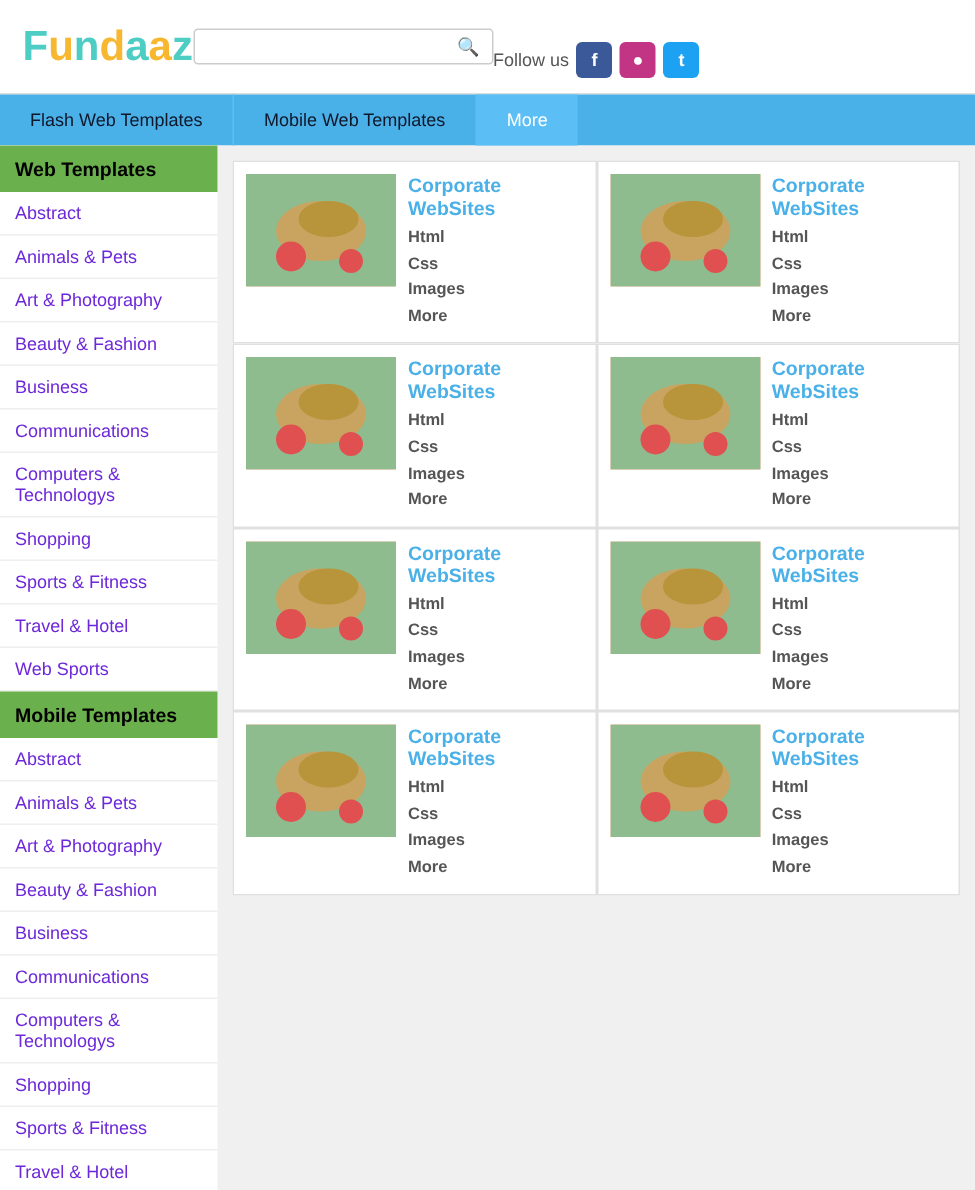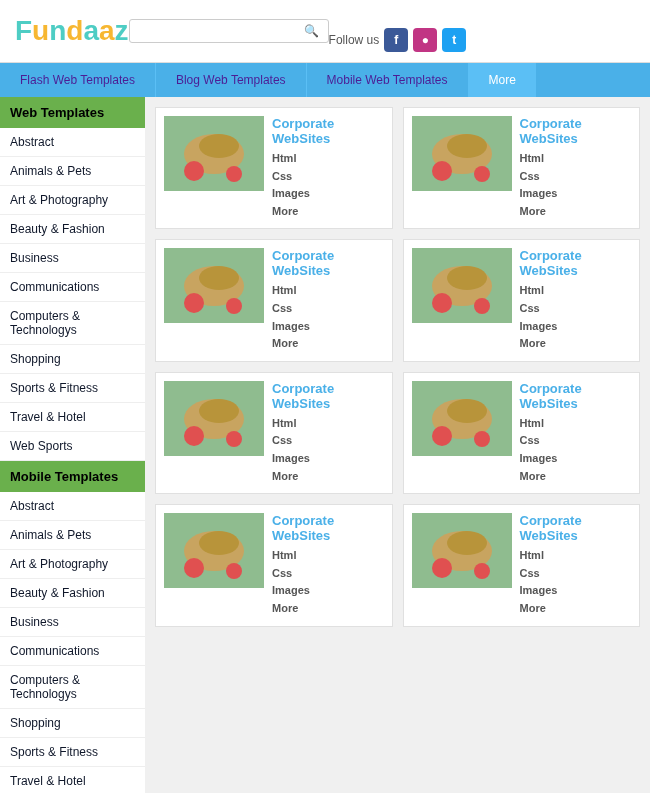--- a/index.html
+++ b/index.html
@@ -19,34 +19,34 @@
     .search-bar input { border: none; outline: none; width: 170px; font-size: 12px; }
     .search-icon-btn { cursor: pointer; color: #888; }
     .follow-section { display: flex; align-items: center; gap: 5px; font-size: 12px; color: #555; margin-top: 18px; }
     .social-icon { width: 24px; height: 24px; border-radius: 4px; display: inline-flex; align-items: center; justify-content: center; color: #fff; font-size: 12px; font-weight: bold; cursor: pointer; }
     .social-fb { background: #3b5998; }
     .social-ig { background: #c13584; }
     .social-tw { background: #1da1f2; }
 
     
     .nav-tabs { background: #4ab0e8; display: flex; }
-    .nav-tab { padding: 10px 20px; color: #4c1d95; font-size: 12px; cursor: pointer; border-right: 1px solid #5bbff5; }
+    .nav-tab { padding: 10px 20px; color: #0f172a; font-size: 12px; cursor: pointer; border-right: 1px solid #5bbff5; }
     .nav-tab-more { padding: 10px 20px; color: #fff; font-size: 12px; cursor: pointer; background: #5bbff5; }
 
     
     .main-container { display: flex; background: #f0f0f0; }
 
     
     .sidebar { width: 145px; min-width: 145px; background: #fff; }
     .sidebar-section-header { background: #6ab04c; color: #000000; padding: 8px 10px; font-size: 13px; font-weight: bold; }
-    .sidebar-item { padding: 7px 10px; border-bottom: 1px solid #eee; color: #0f172a; font-size: 12px; cursor: pointer; }
+    .sidebar-item { padding: 7px 10px; border-bottom: 1px solid #eee; color: #6d28d9; font-size: 12px; cursor: pointer; }
 
     
     .content { flex: 1; padding: 10px; }
-    .grid { display: grid; grid-template-columns: 1fr 1fr; gap: 10px; }
+    .grid { display: grid; grid-template-columns: 1fr 1fr; }
     .card { background: #fff; display: flex; padding: 8px; gap: 8px; border: 1px solid #e0e0e0; }
     .card-image { width: 100px; height: 75px; background: #c8a87a; flex-shrink: 0; overflow: hidden; position: relative; }
     .card-image svg { width: 100%; height: 100%; }
     .card-info { display: flex; flex-direction: column; }
     .card-title { color: #4ab0e8; font-size: 13px; font-weight: bold; margin-bottom: 4px; cursor: pointer; }
     .card-detail { color: #555; font-size: 11px; line-height: 1.6; font-weight: bold; }
   </style>
 </head>
 <body>
 
@@ -61,21 +61,20 @@
   <div class="follow-section">
     <span>Follow us</span>
     <span class="social-icon social-fb">f</span>
     <span class="social-icon social-ig">●</span>
     <span class="social-icon social-tw">t</span>
   </div>
 </div>
 
 <div class="nav-tabs">
   <div class="nav-tab">Flash Web Templates</div>
-  <div class="nav-tab">Blog Web Templates</div>
   <div class="nav-tab">Mobile Web Templates</div>
   <div class="nav-tab-more">More</div>
 </div>
 
 <div class="main-container">
 
   <div class="sidebar">
     <div class="sidebar-section-header">Web Templates</div>
     <div class="sidebar-item">Abstract</div>
     <div class="sidebar-item">Animals &amp; Pets</div>

